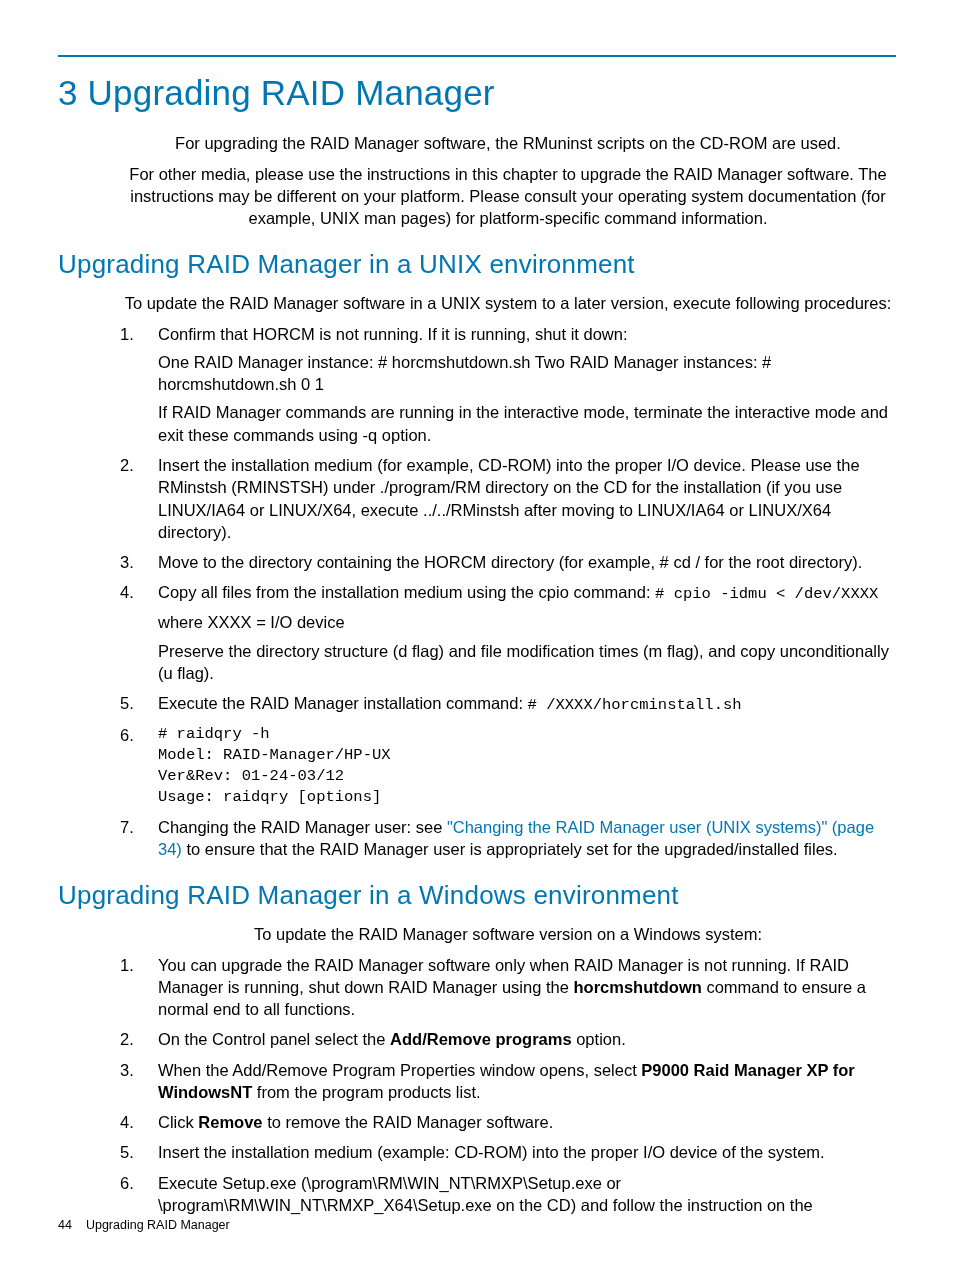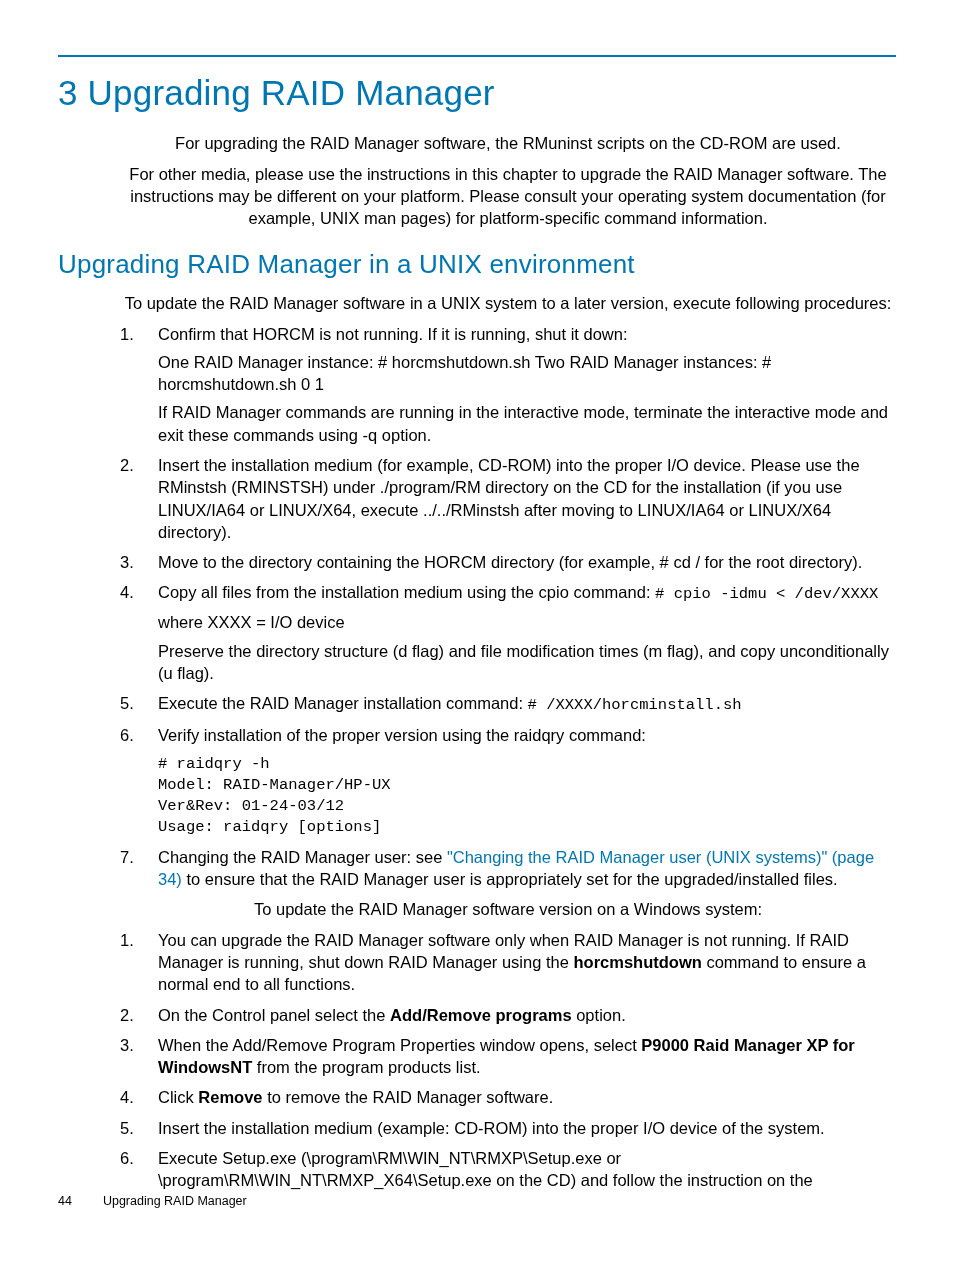--- a/index.html
+++ b/index.html
@@ -74,21 +74,21 @@
     color: #0077b3;
     text-decoration: none;
   }
   .footer {
     position: absolute;
     bottom: 30px;
     left: 58px;
     font-size: 12.5px;
     color: #000;
   }
-  .footer .pn { margin-right: 31px; }
+  .footer .pn { margin-right: 14px; }
 </style>
 </head>
 <body>
 
 <div class="page">
   <h1>3 Upgrading RAID Manager</h1>
 
   <div class="body-indent">
     <p class="para">For upgrading the RAID Manager software, the RMuninst scripts on the CD-ROM are used.</p>
     <p class="para">For other media, please use the instructions in this chapter to upgrade the RAID Manager software. The instructions may be different on your platform. Please consult your operating system documentation (for example, UNIX man pages) for platform-specific command information.</p>
@@ -110,31 +110,31 @@
     <li>Move to the directory containing the HORCM directory (for example, # cd / for the root directory).</li>
     <li>
       <span>Copy all files from the installation medium using the cpio command: </span><span class="mono"># cpio -idmu &lt; /dev/XXXX</span>
       <p class="li-sub">where XXXX = I/O device</p>
       <p class="li-sub">Preserve the directory structure (d flag) and file modification times (m flag), and copy unconditionally (u flag).</p>
     </li>
     <li>
       <span>Execute the RAID Manager installation command: </span><span class="mono"># /XXXX/horcminstall.sh</span>
     </li>
     <li>
-      <span>Verify installation of the proper version using the raidqry command:</span>
       <pre class="mono"># raidqry -h
 Model: RAID-Manager/HP-UX
 Ver&amp;Rev: 01-24-03/12
 Usage: raidqry [options]</pre>
     </li>
     <li>
       <span>Changing the RAID Manager user: see </span><a class="link" href="#">"Changing the RAID Manager user (UNIX systems)" (page 34)</a><span> to ensure that the RAID Manager user is appropriately set for the upgraded/installed files.</span>
     </li>
   </ol>
 
+  <h2>Upgrading RAID Manager in a Windows environment</h2>
 
   <div class="body-indent">
     <p class="para">To update the RAID Manager software version on a Windows system:</p>
   </div>
 
   <ol class="numbered">
     <li>
       <span>You can upgrade the RAID Manager software only when RAID Manager is not running. If RAID Manager is running, shut down RAID Manager using the </span><strong>horcmshutdown</strong><span> command to ensure a normal end to all functions.</span>
     </li>
     <li>

